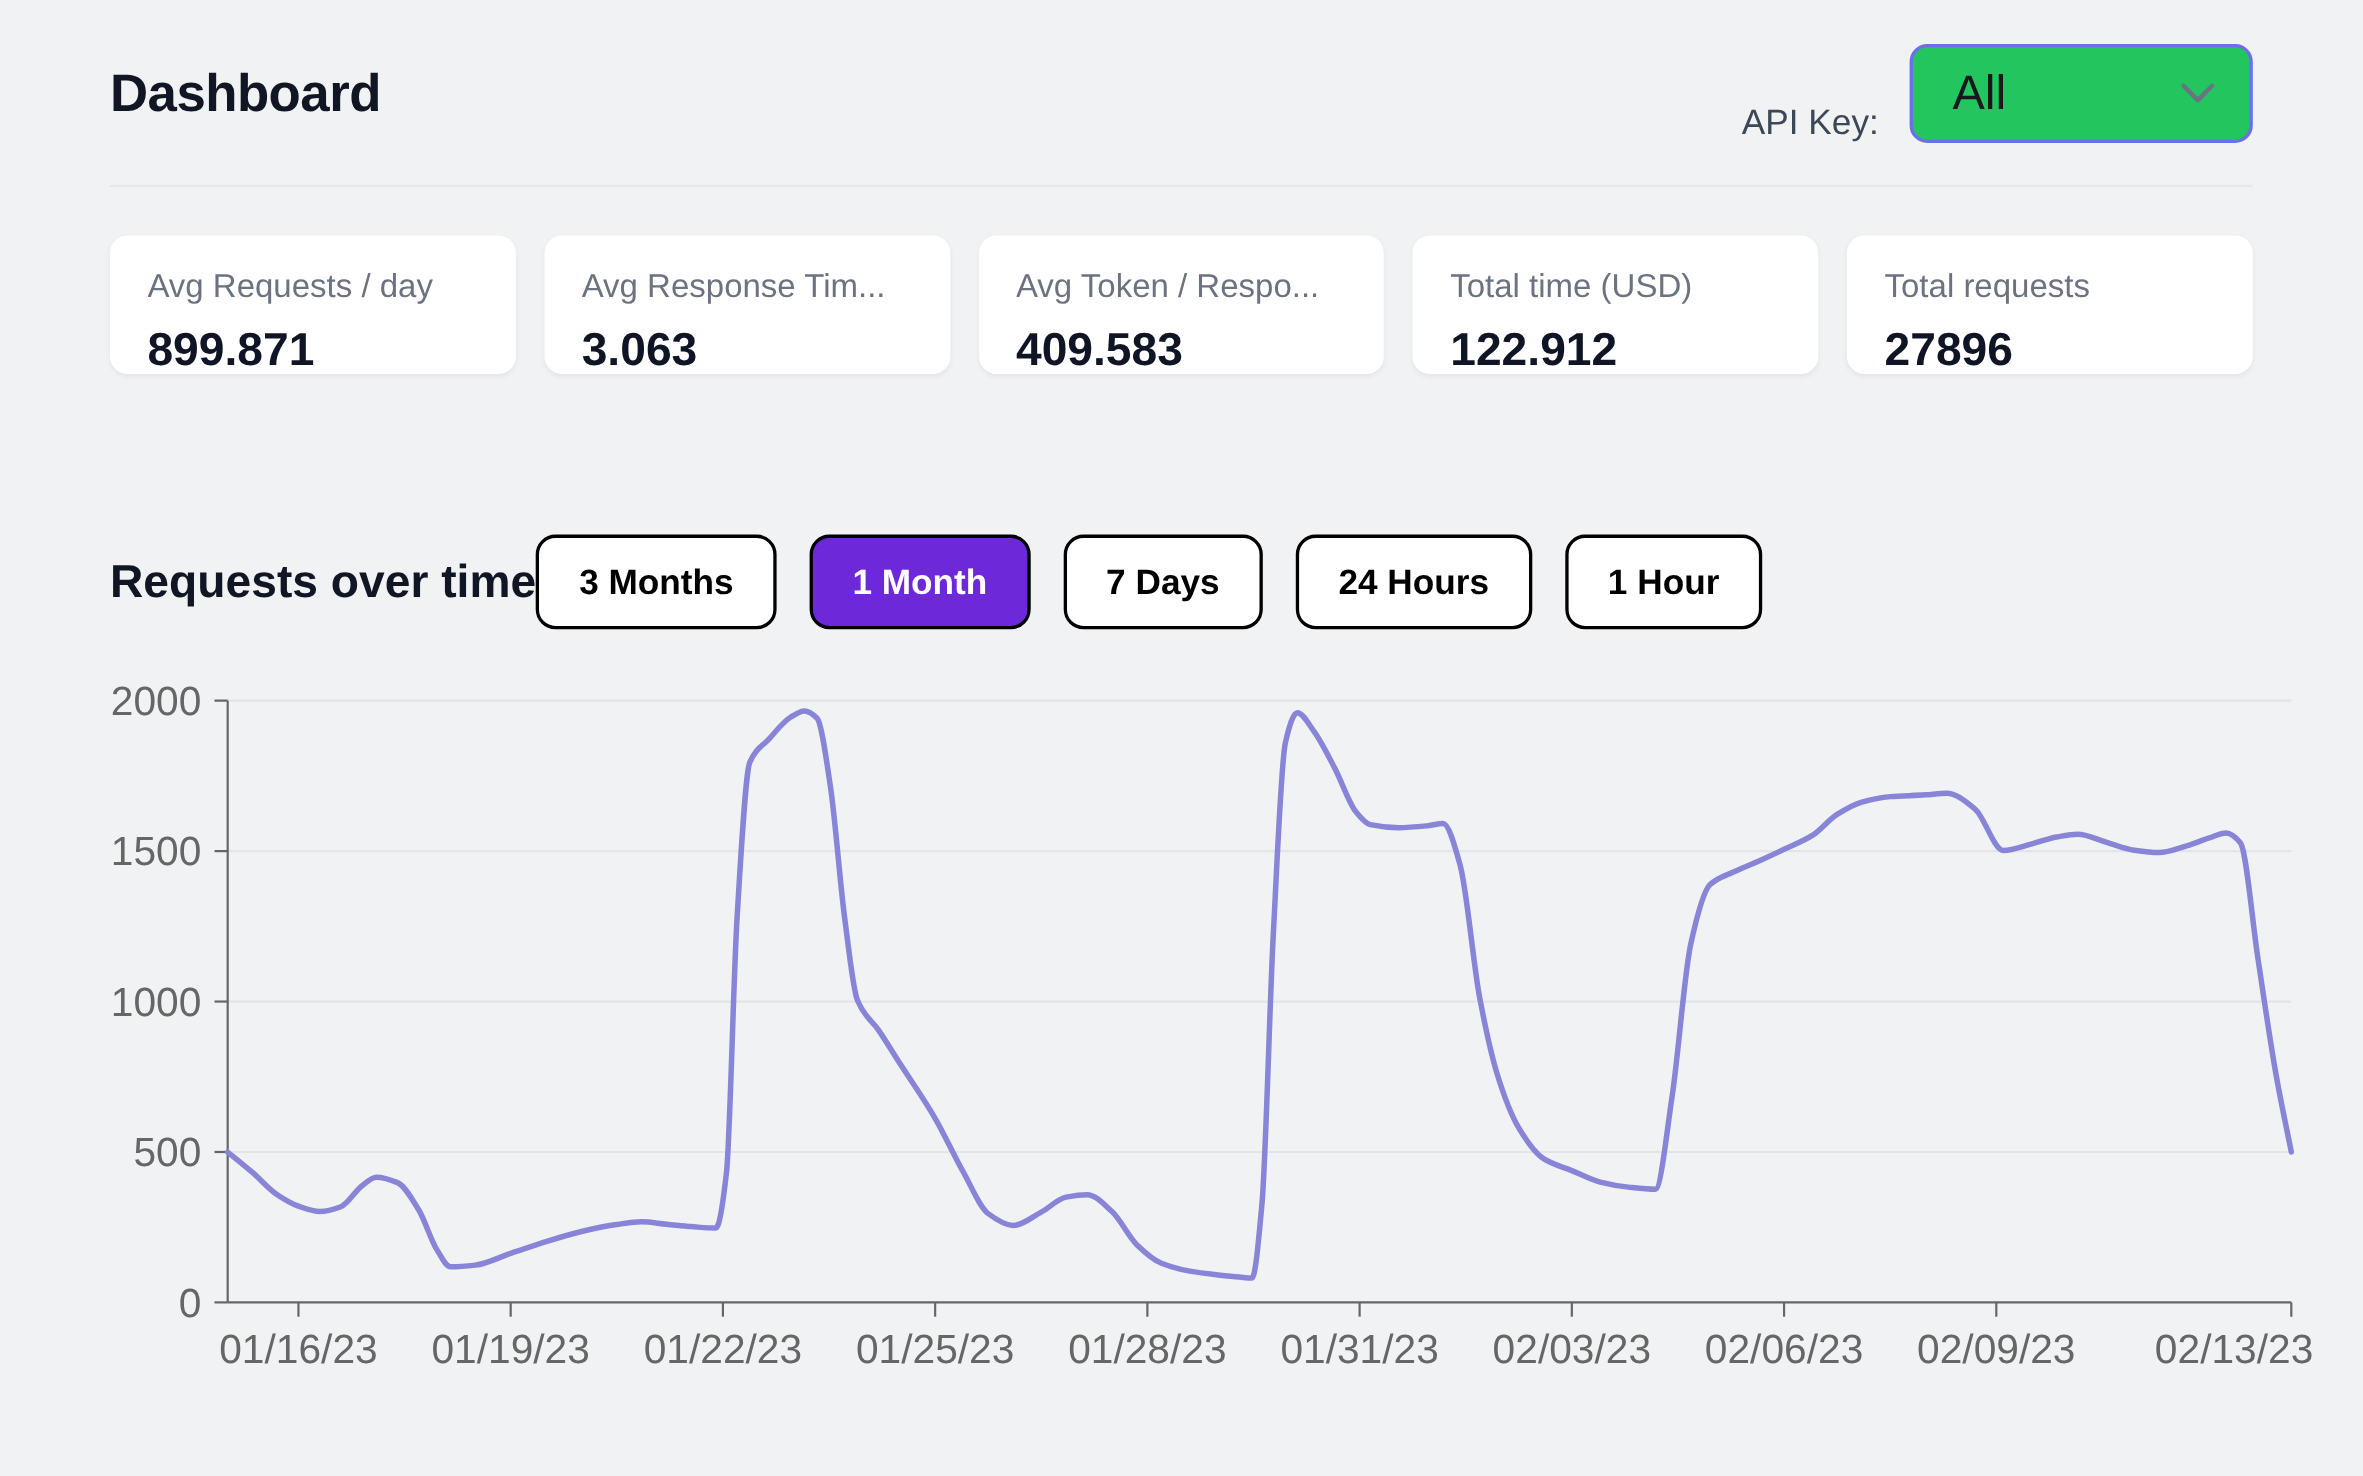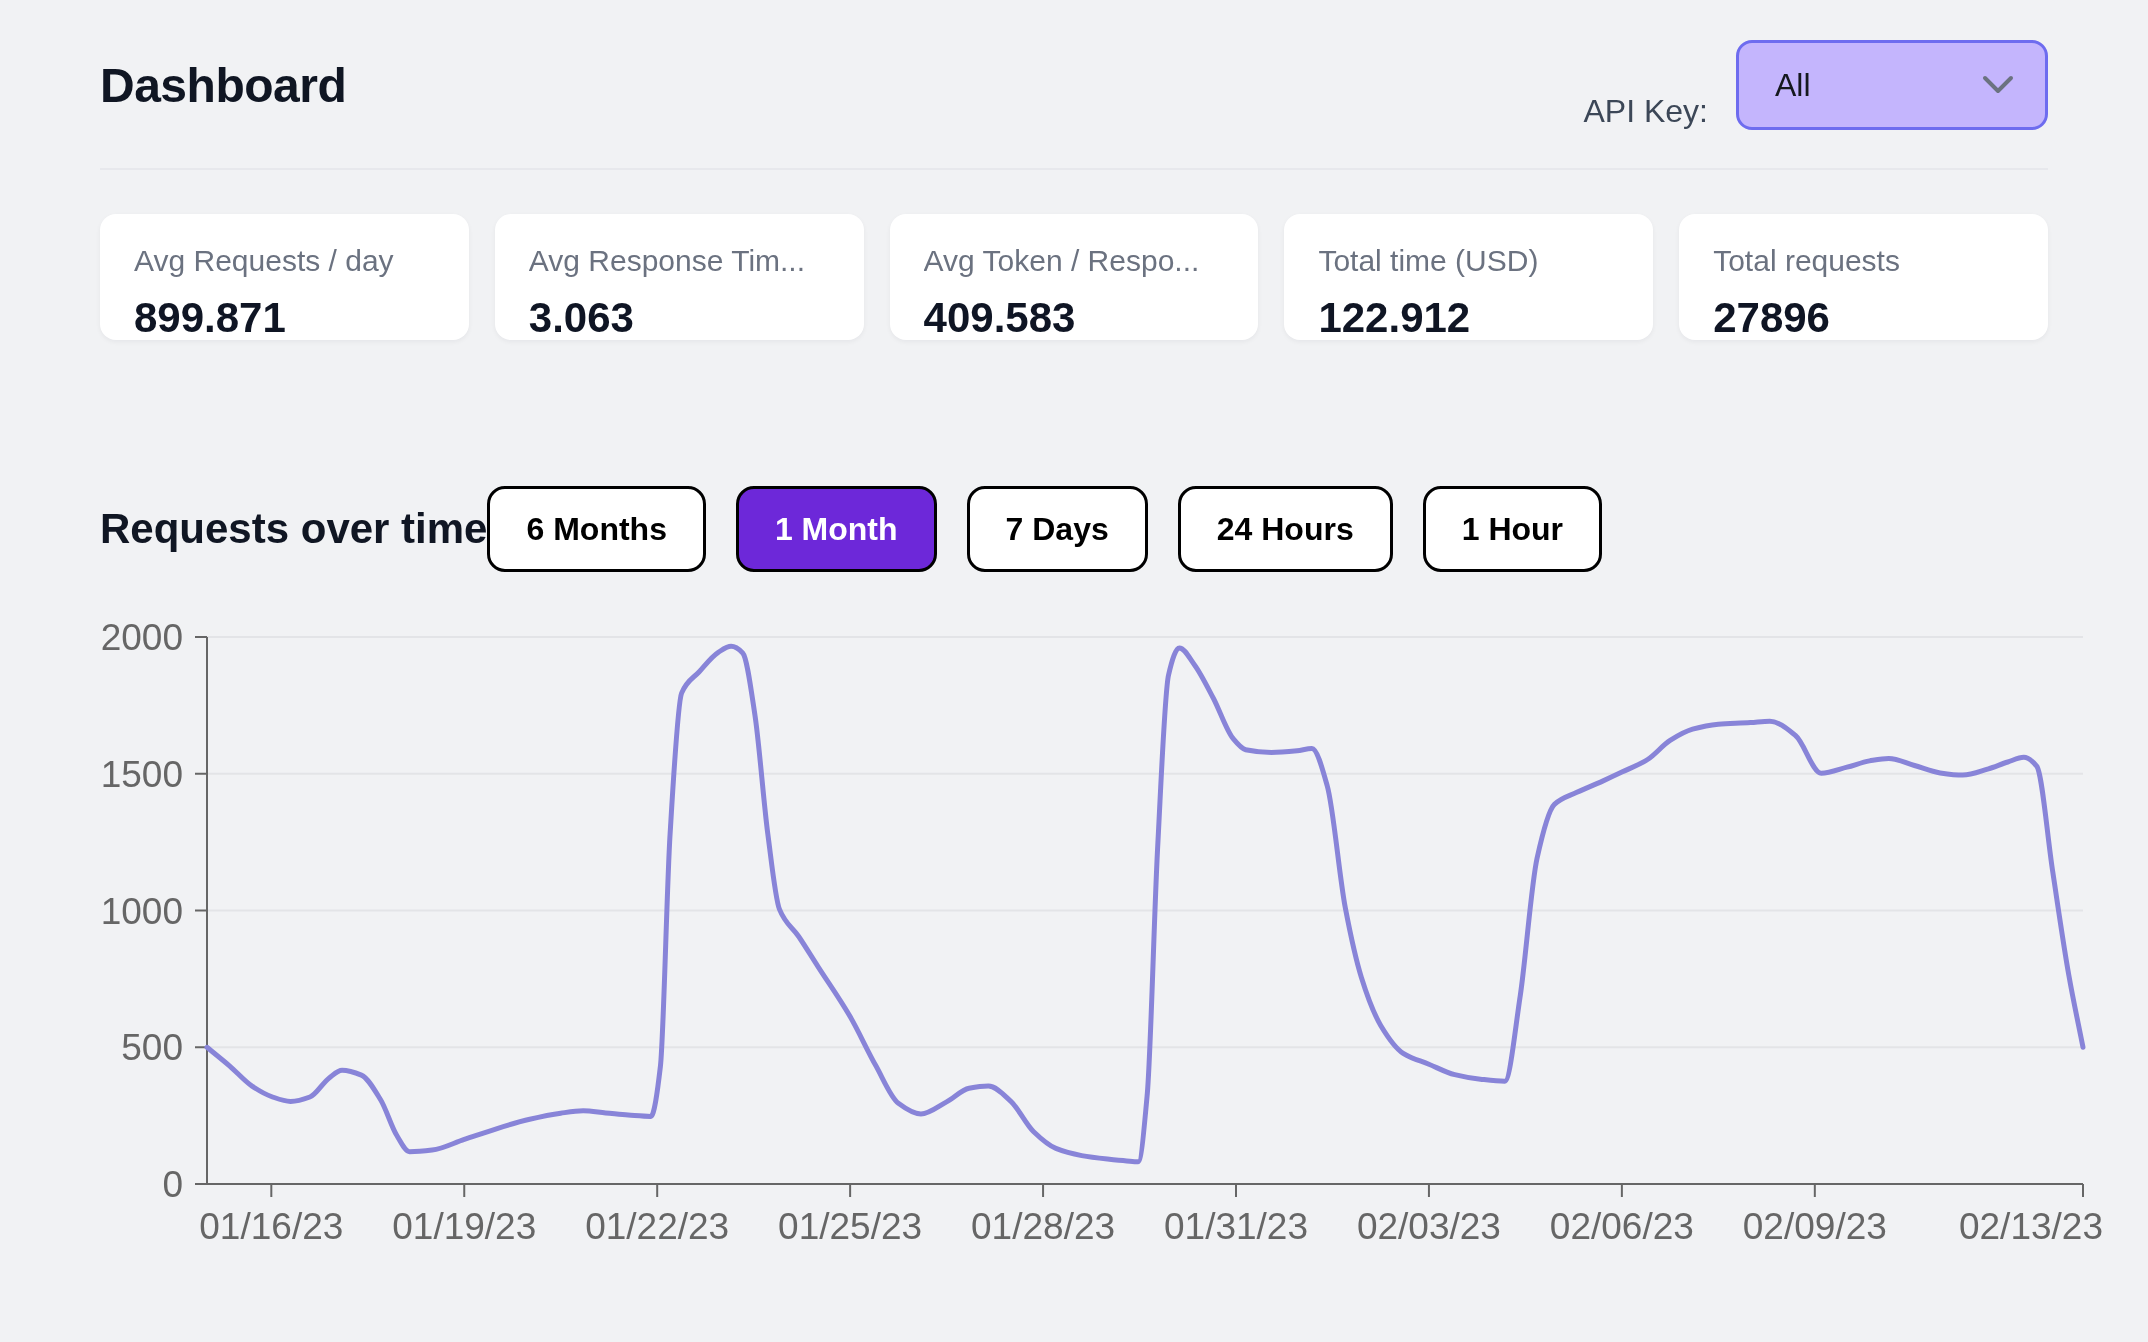--- a/index.html
+++ b/index.html
@@ -6,23 +6,23 @@
   body{
     width:2148px;height:1342px;background:#f1f2f4;
     font-family:"Liberation Sans",sans-serif;color:#101623;overflow:hidden;
   }
   .page{padding:0 100px;}
   .hdr{display:flex;justify-content:space-between;align-items:center;padding-top:40px;}
   .title{font-size:48px;font-weight:700;letter-spacing:-0.5px;margin:0;}
   .api{display:flex;align-items:flex-end;gap:28px;}
   .api-label{font-size:32px;color:#3c4757;font-weight:500;}
   .select{
-    width:312px;height:90px;border:3px solid #6e6cef;border-radius:16px;background:#c4b5fd;
+    width:312px;height:90px;border:3px solid #6e6cef;border-radius:16px;background:#22c55e;
     display:flex;align-items:center;justify-content:space-between;
-    padding:0 30px 0 36px;font-size:32px;color:#15181e;cursor:pointer;box-sizing:border-box;
+    padding:0 30px 0 36px;font-size:44px;color:#15181e;cursor:pointer;box-sizing:border-box;
   }
   .divider{border-top:2px solid #e7e8ec;margin-top:38px;}
   .cards{display:flex;gap:26px;margin-top:44px;}
   .card{
     flex:1;background:#fff;border-radius:16px;padding:30px 34px;height:126px;
     box-shadow:0 2px 5px rgba(17,24,39,.05);box-sizing:border-box;
   }
   .card-label{font-size:30px;color:#6b7280;font-weight:500;white-space:nowrap;overflow:hidden;}
   .card-value{font-size:42px;font-weight:700;color:#0f1524;margin-top:16px;}
   .section{display:flex;justify-content:flex-start;align-items:center;margin-top:146px;}
@@ -77,21 +77,21 @@
     </div>
     <div class="card">
       <div class="card-label">Total requests</div>
       <div class="card-value">27896</div>
     </div>
   </div>
 
   <div class="section">
     <h2 class="h2">Requests over time</h2>
     <div class="ranges">
-      <button class="rbtn">6 Months</button>
+      <button class="rbtn">3 Months</button>
       <button class="rbtn active">1 Month</button>
       <button class="rbtn">7 Days</button>
       <button class="rbtn">24 Hours</button>
       <button class="rbtn">1 Hour</button>
     </div>
   </div>
 
 </div>
 
 <svg id="chart" width="2148" height="700" viewBox="0 0 2148 700">

